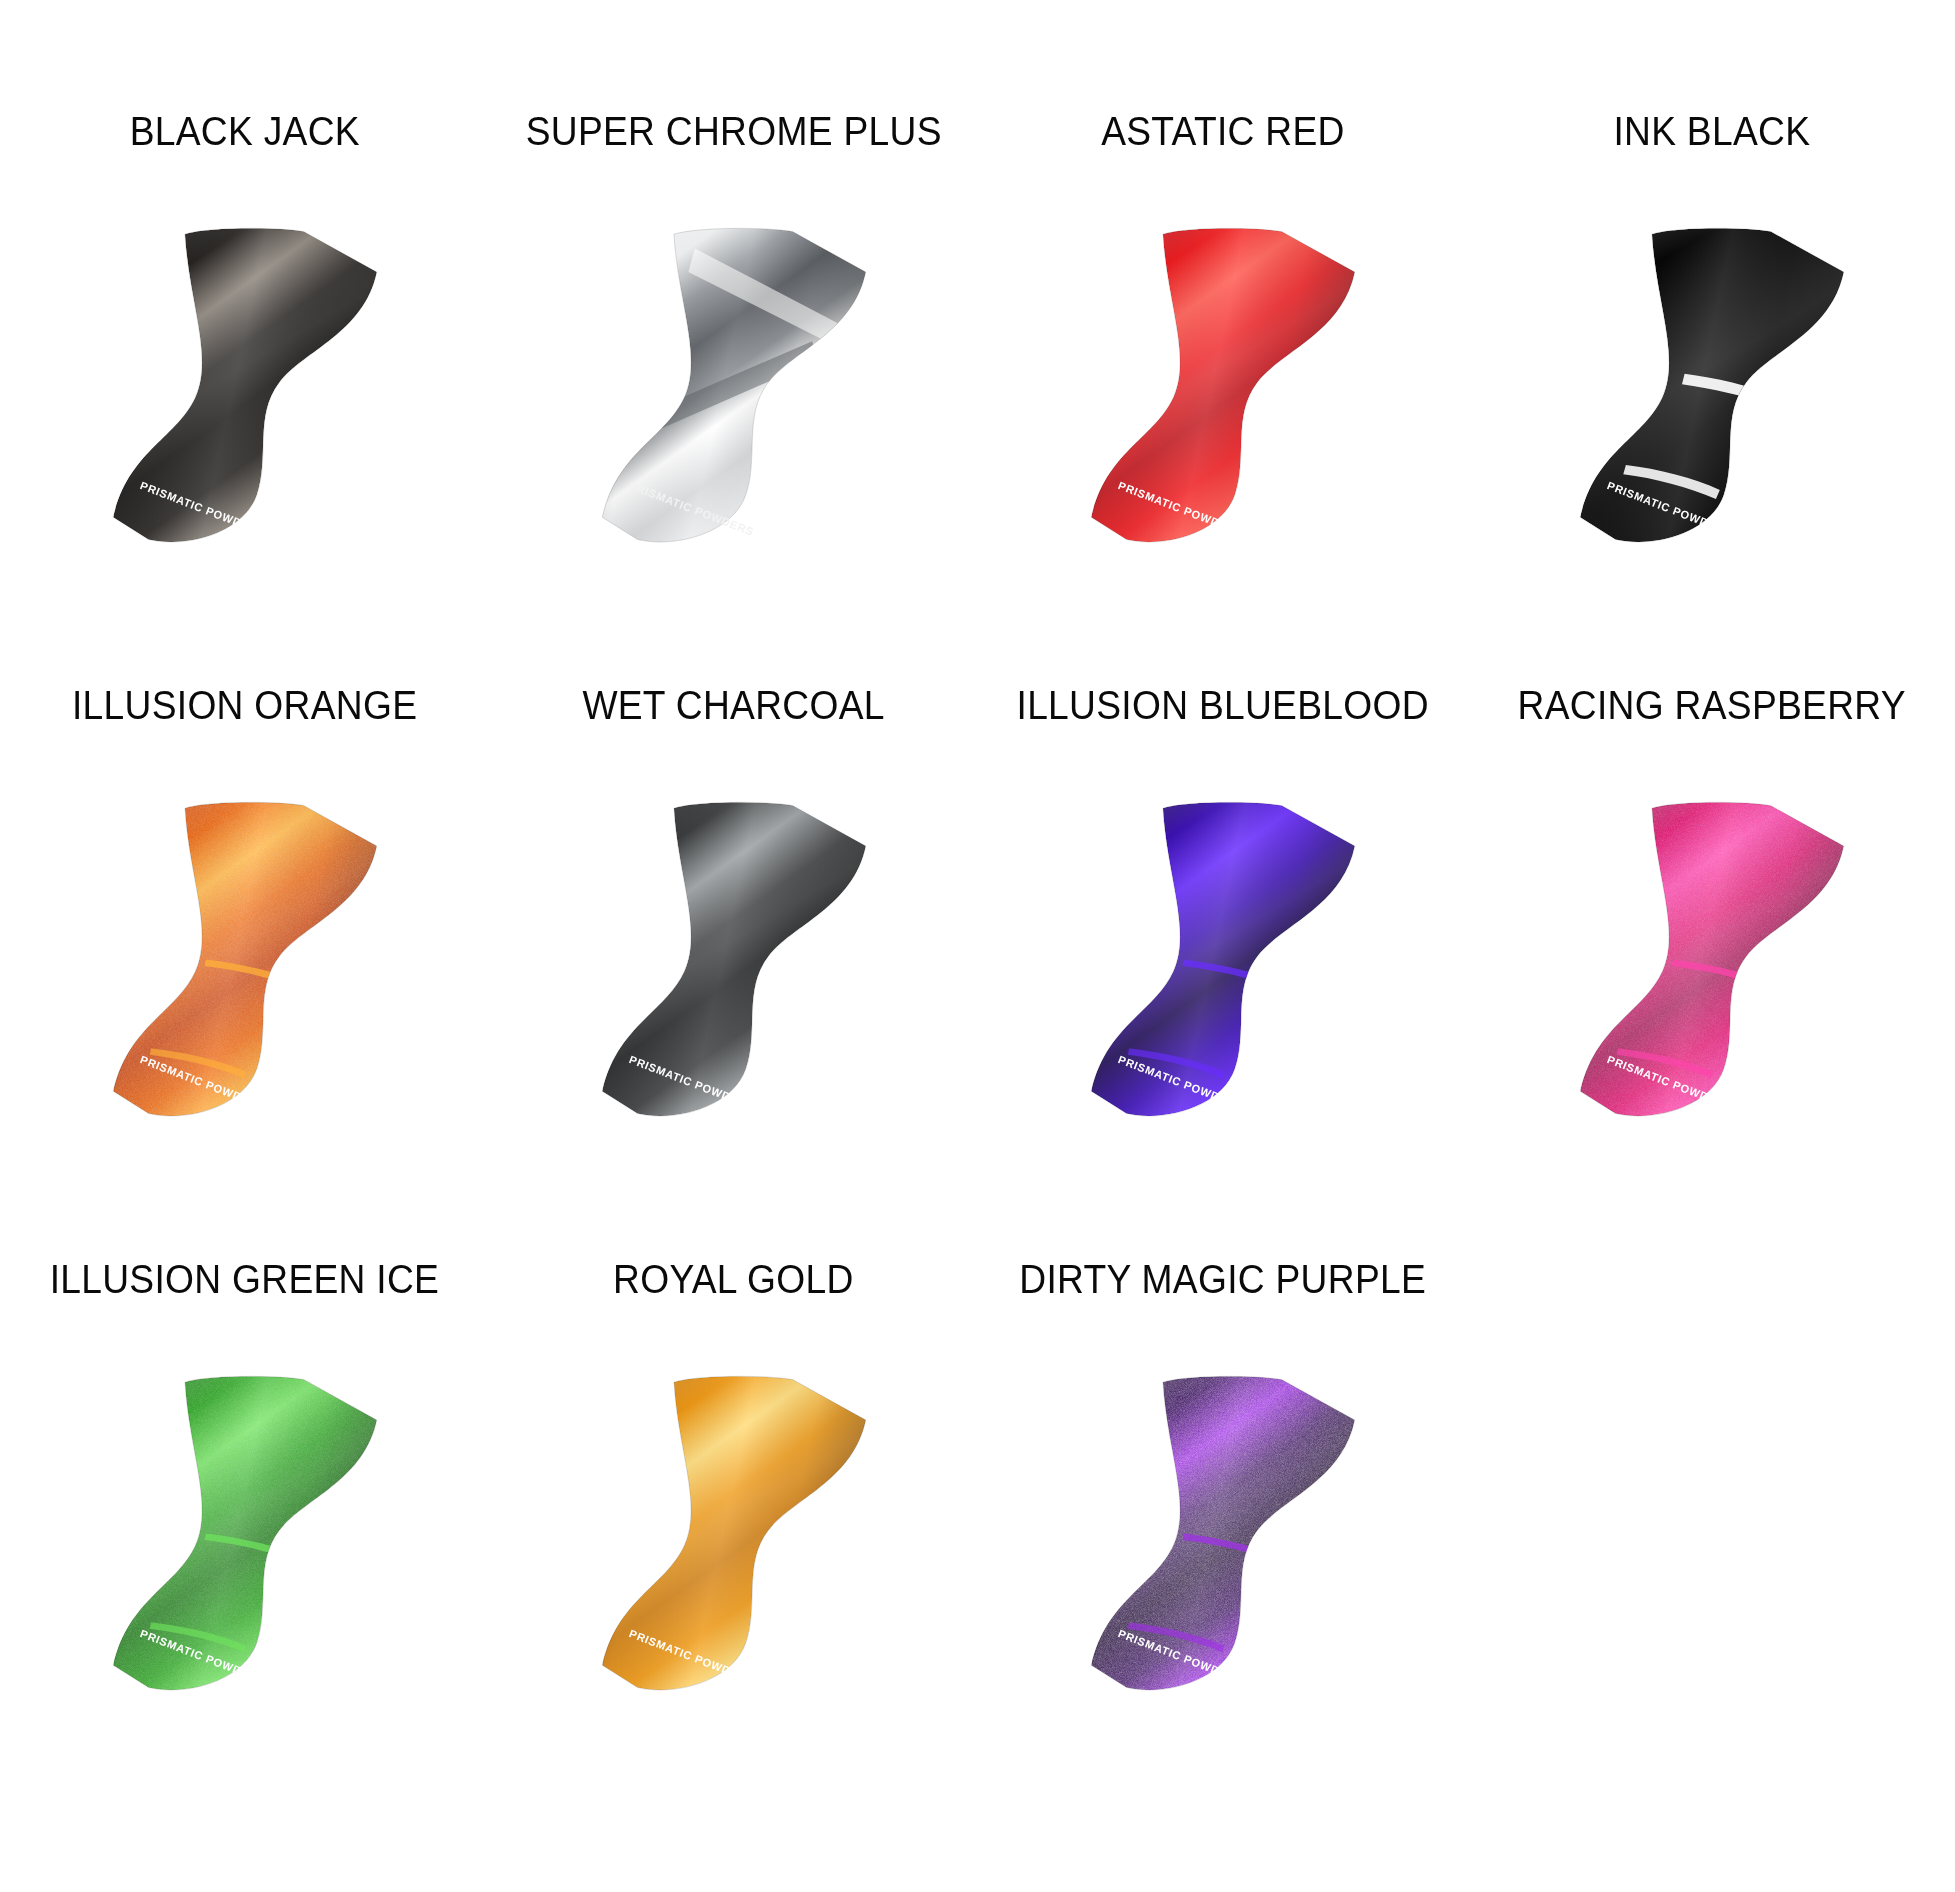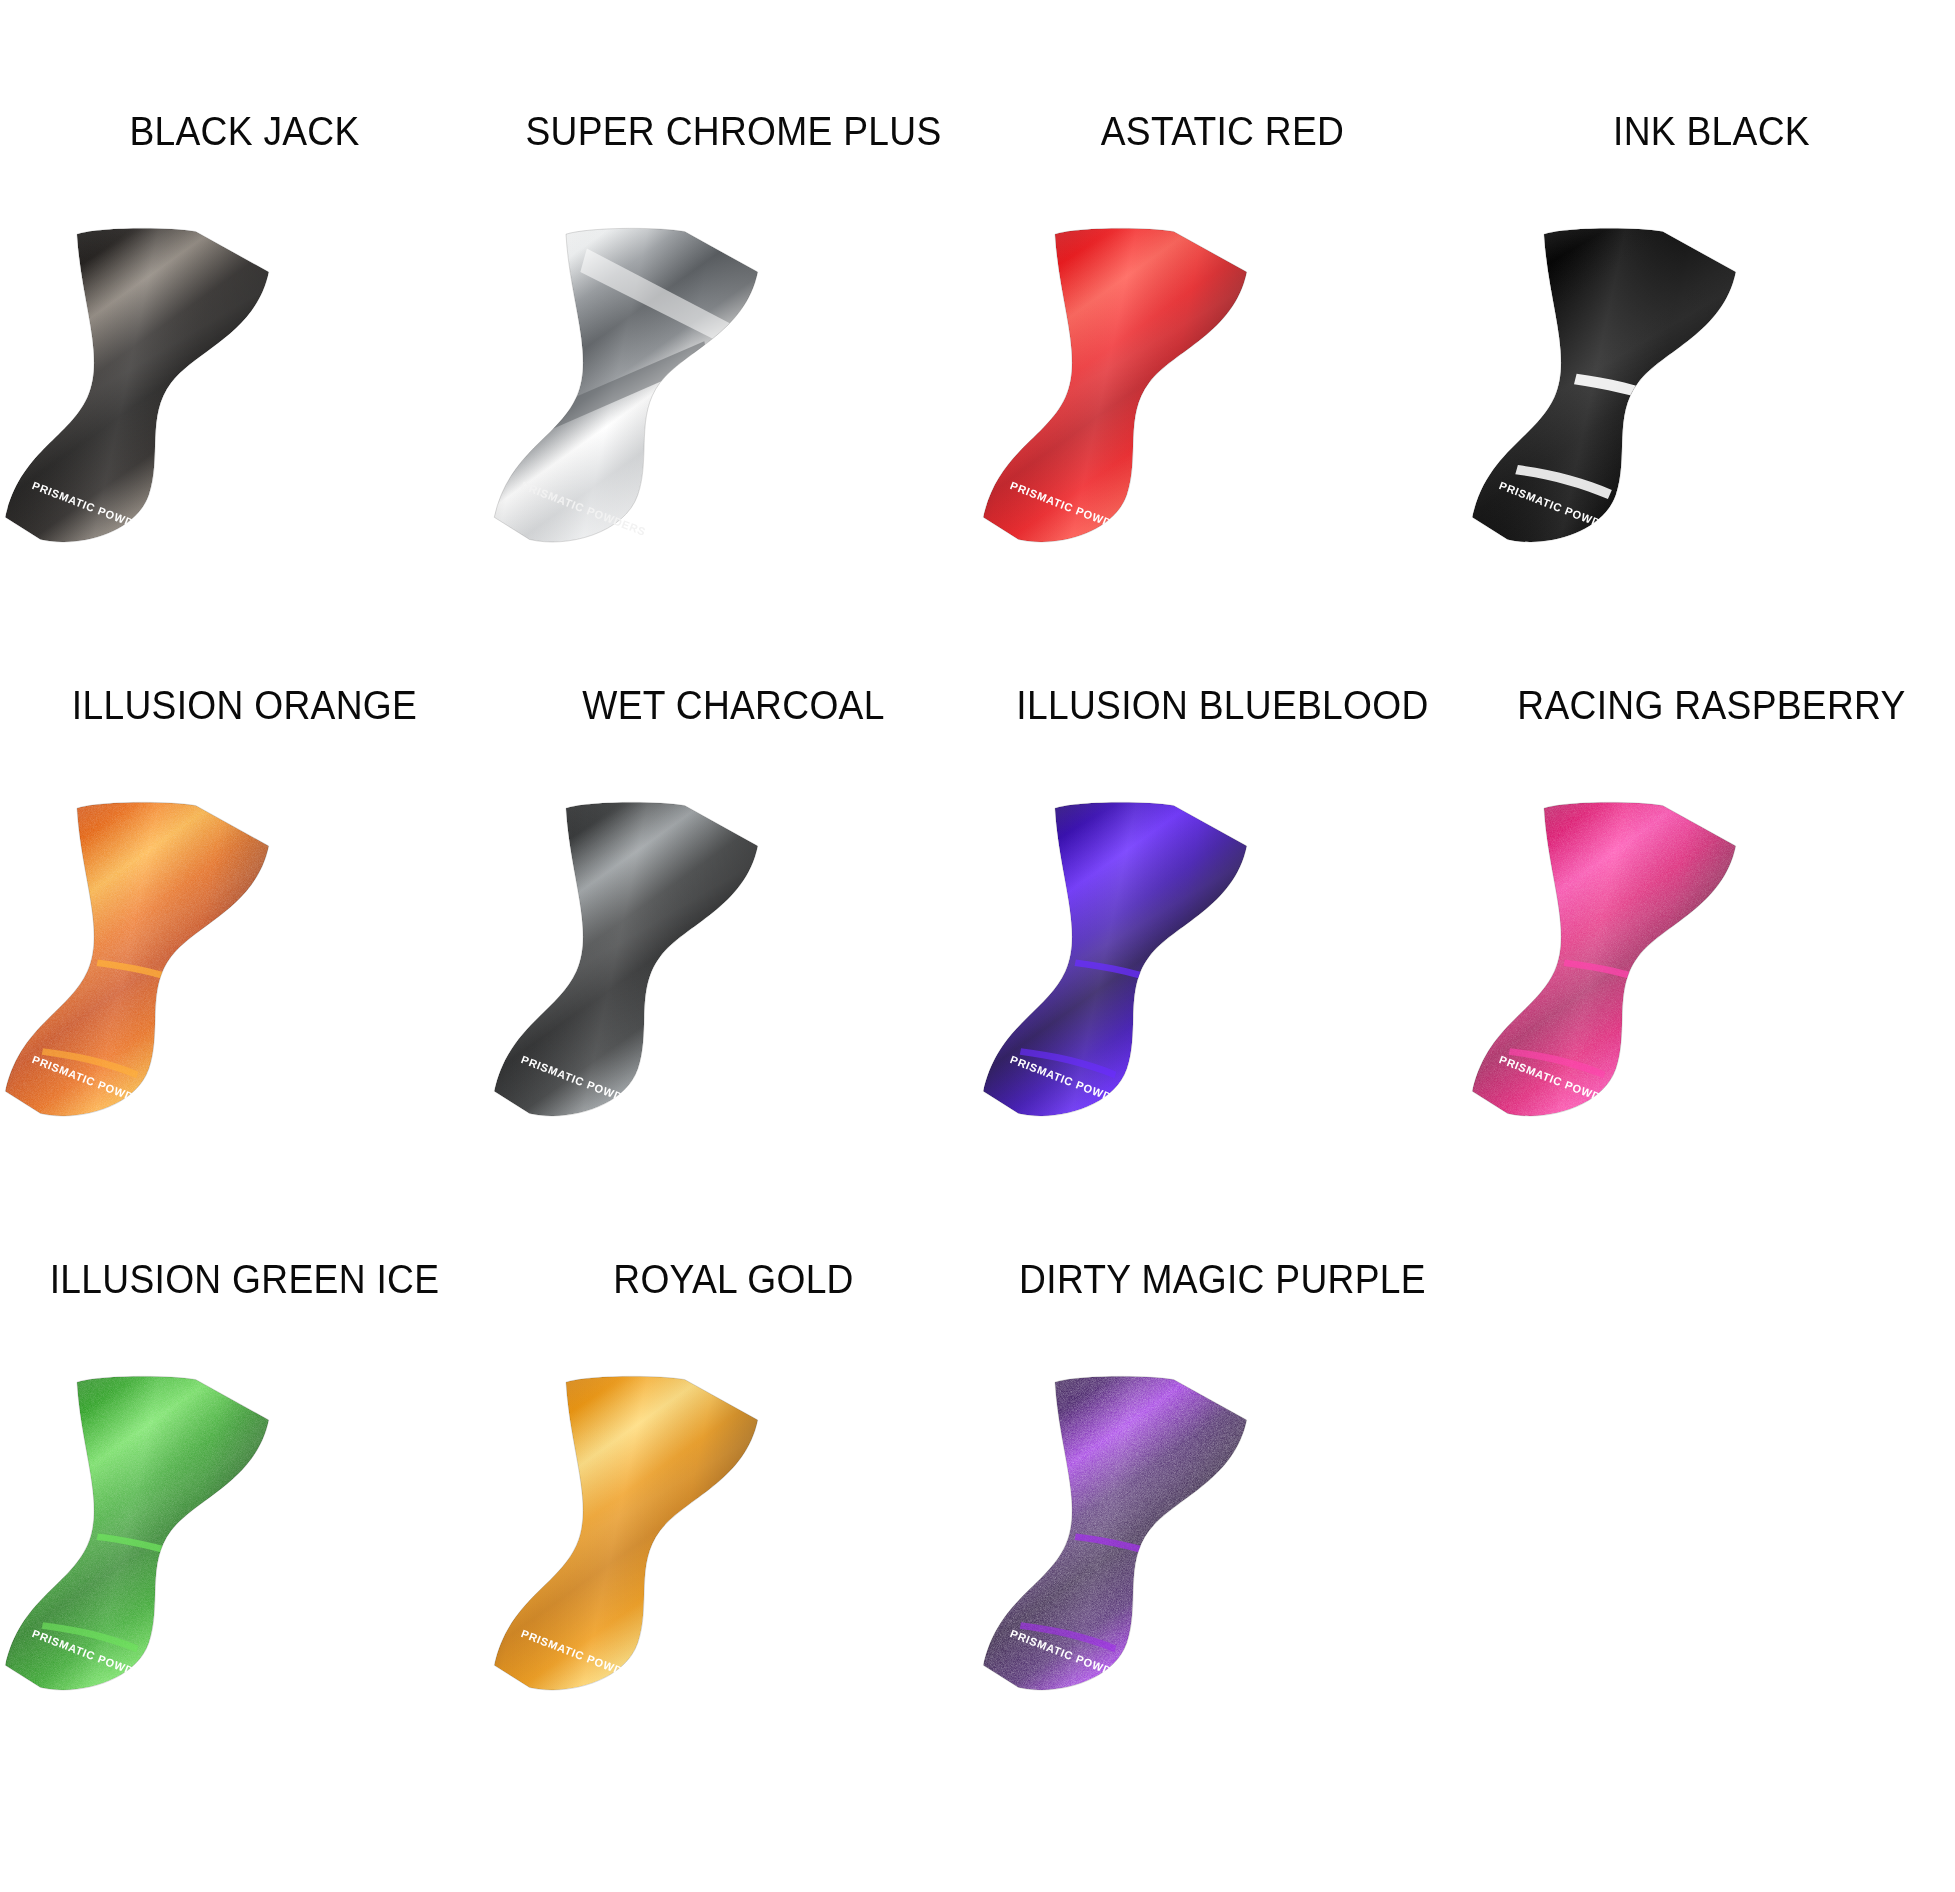--- a/index.html
+++ b/index.html
@@ -14,20 +14,21 @@
     position:relative;
     display:grid;
     grid-template-columns:repeat(4, 489px);
     grid-template-rows:repeat(3, 574px);
     padding-top:111px;
   }
   .swatch-cell {
     position:relative;
     display:flex;
     flex-direction:column;
+    align-items:center;
   }
   .swatch-label {
     font-size:40px;
     letter-spacing:0.3px;
     color:#0a0a0a;
     font-family:"Liberation Sans", sans-serif;
     font-weight:400;
     white-space:nowrap;
     text-align:center;
     line-height:1;

